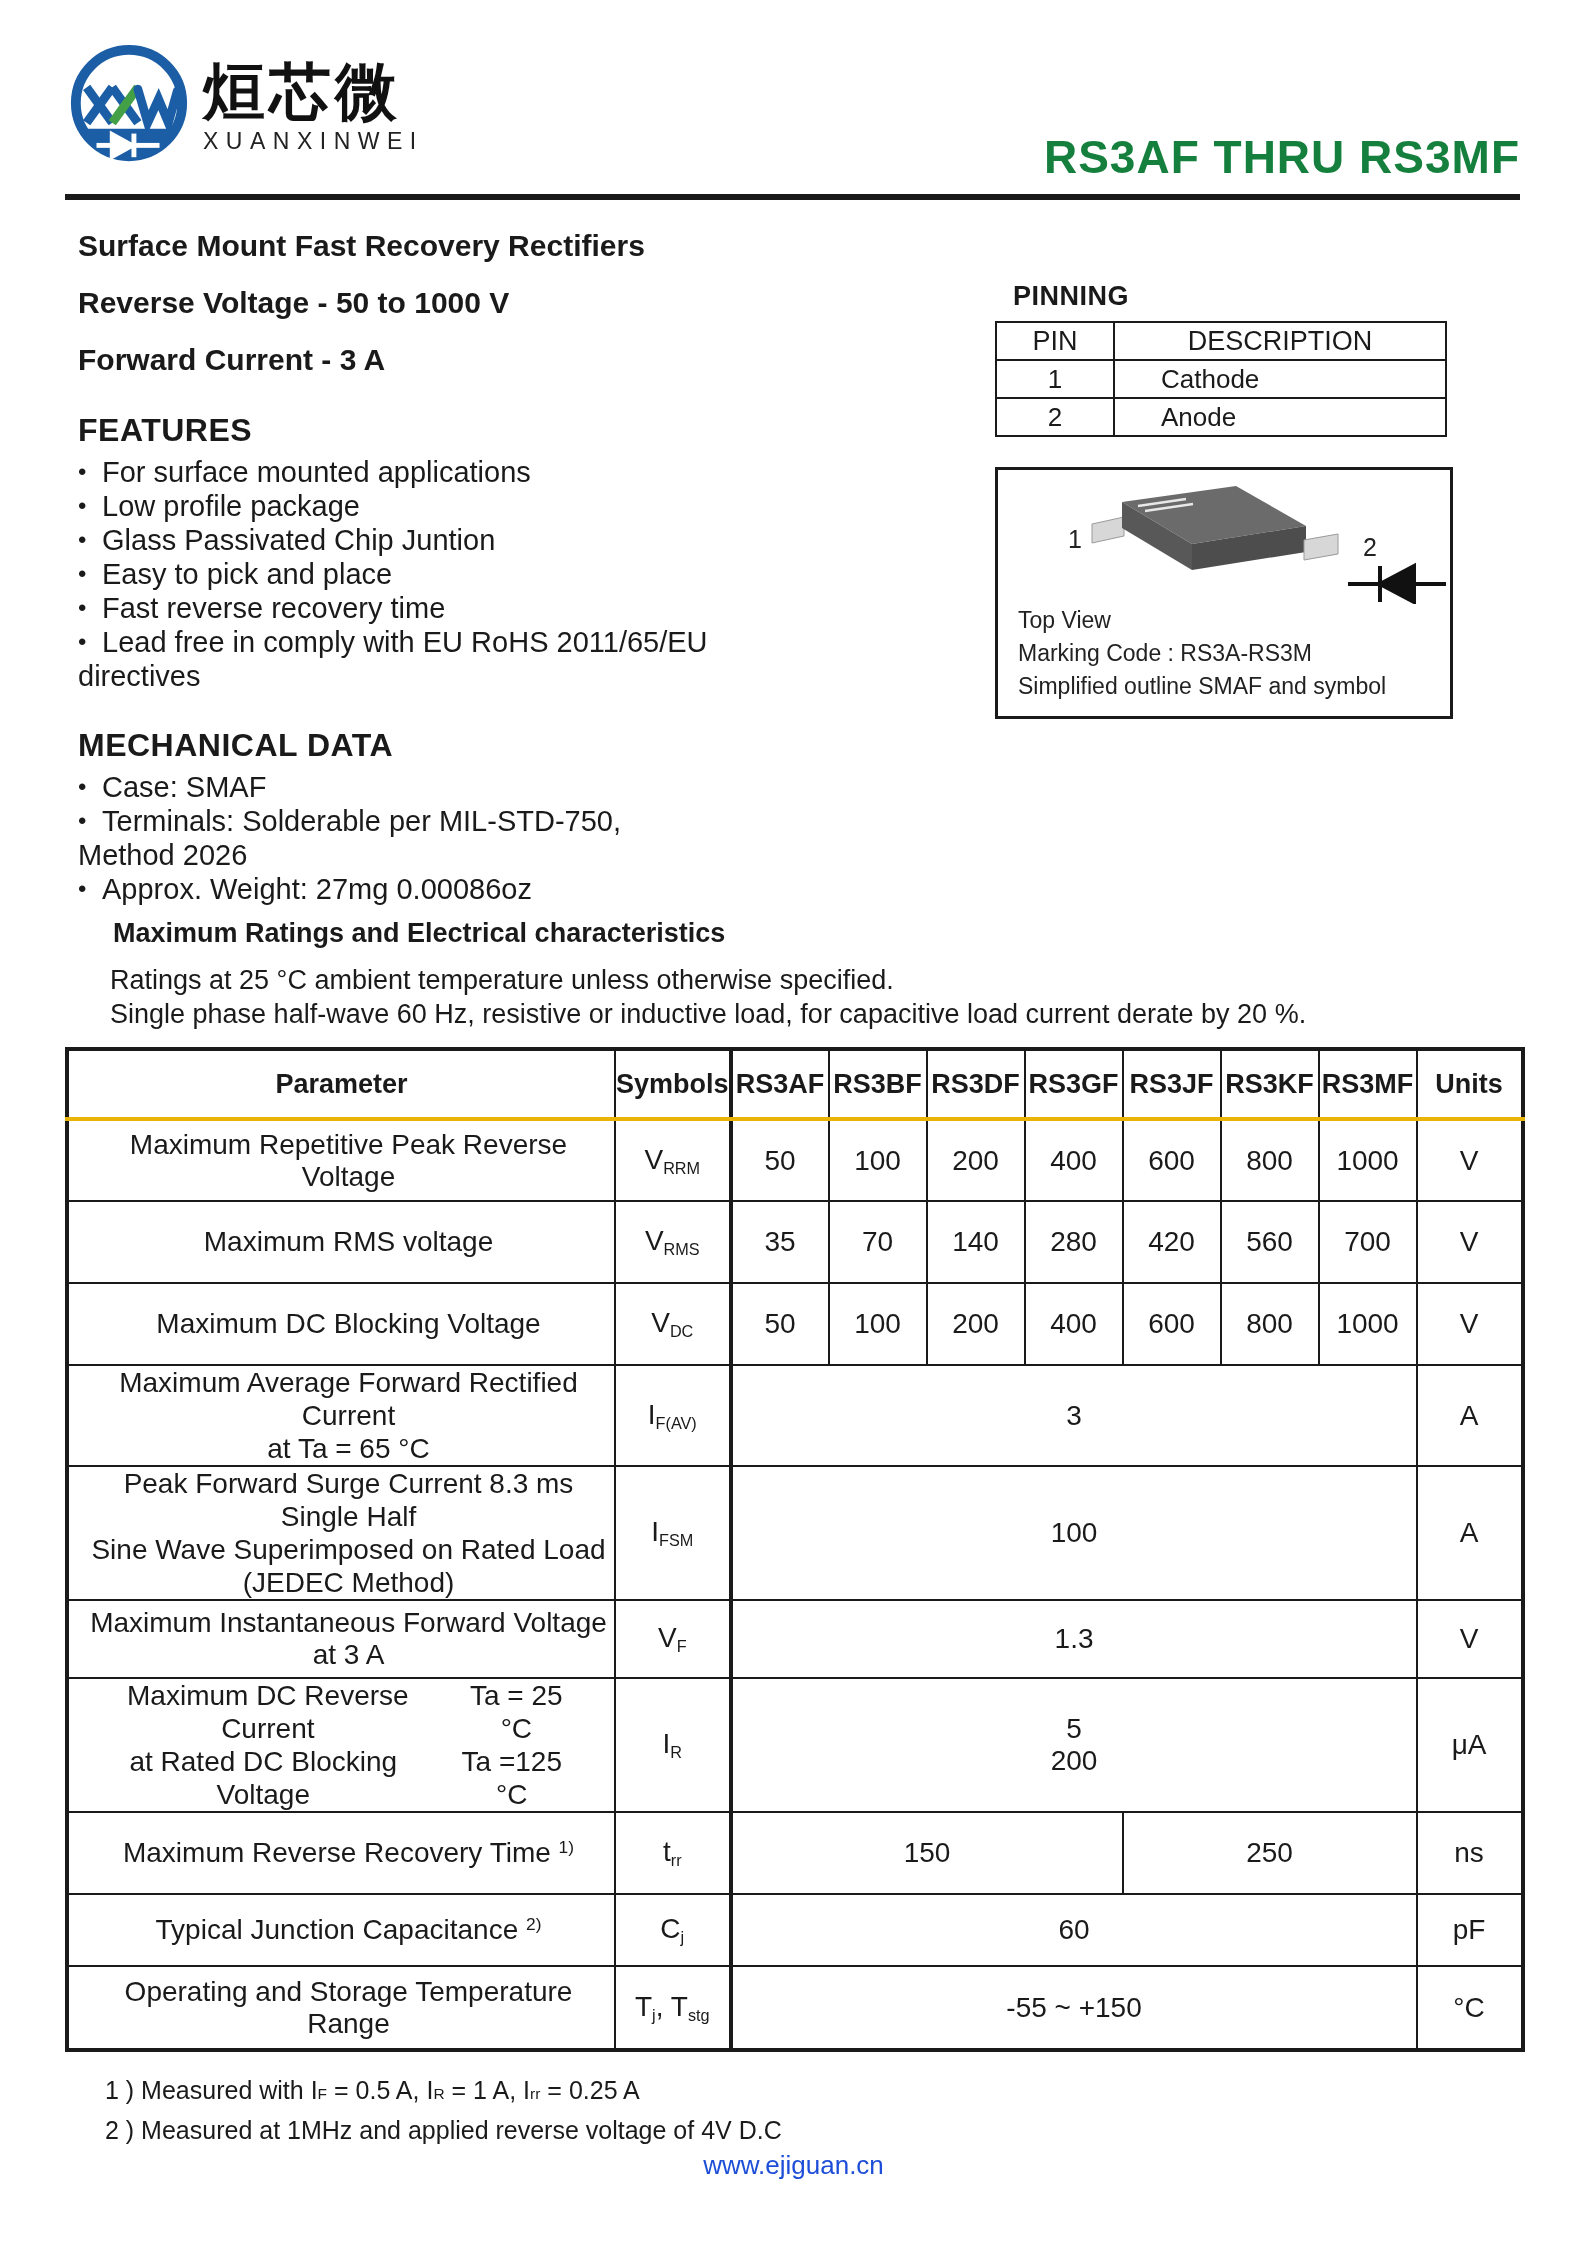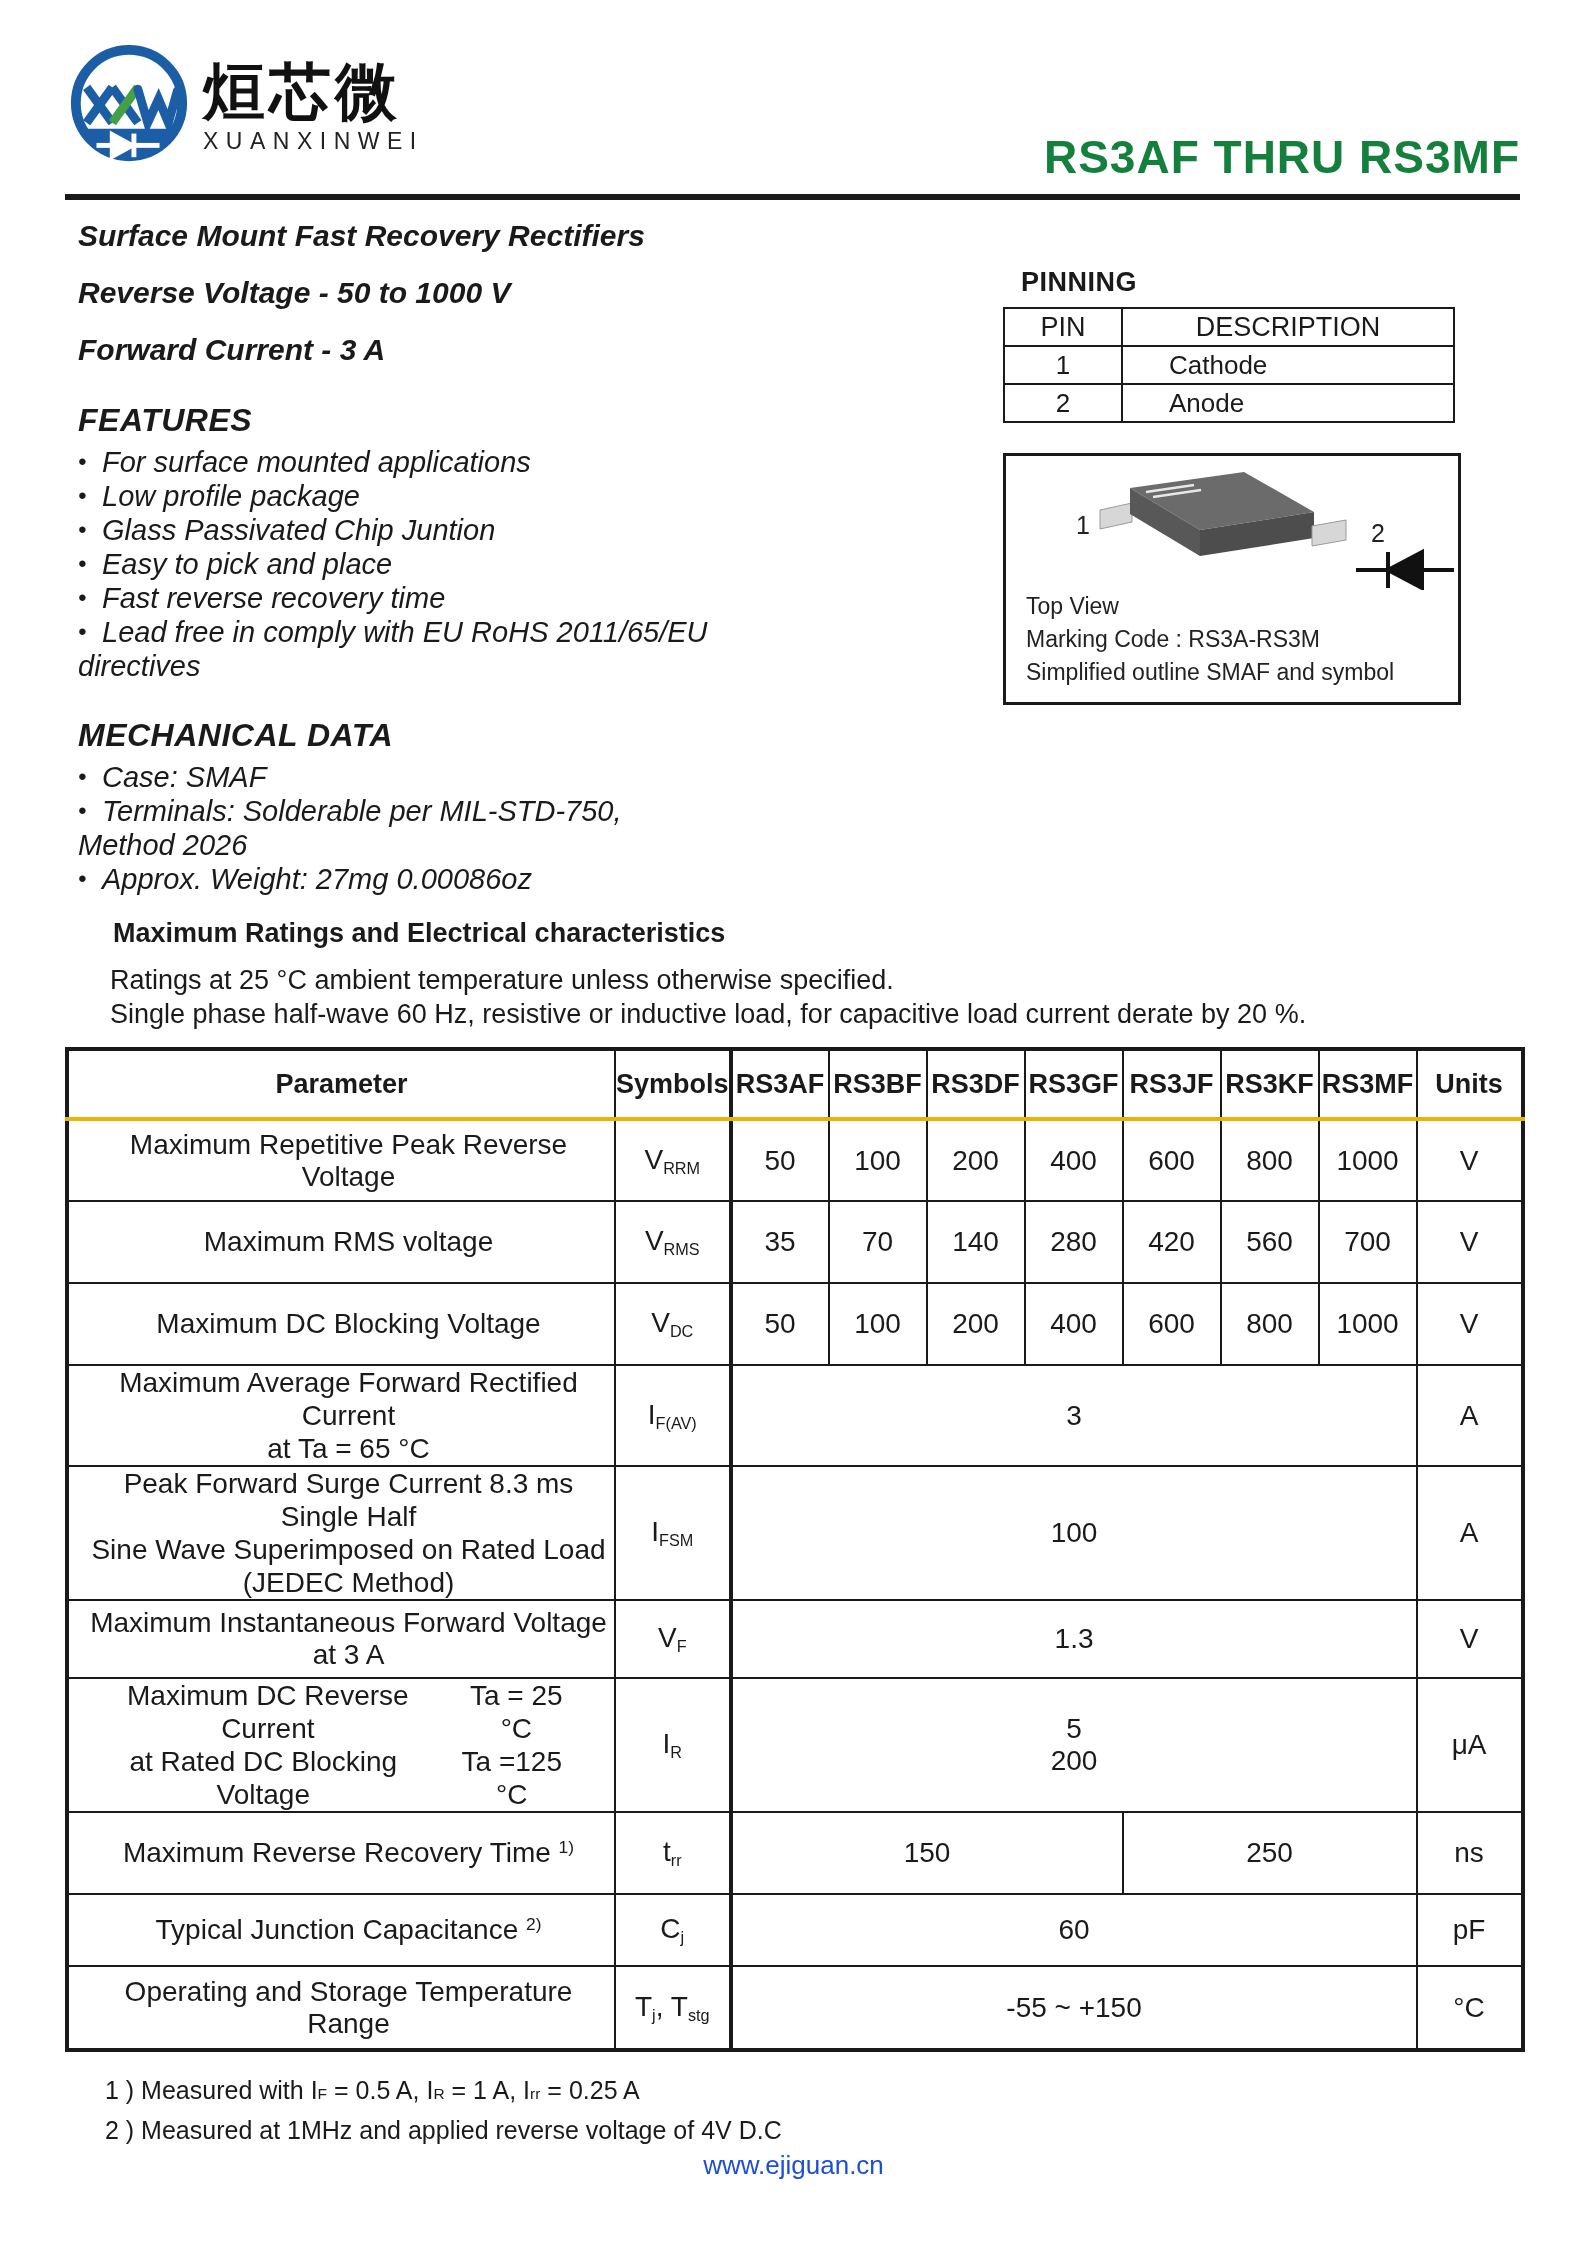--- a/index.html
+++ b/index.html
@@ -11,29 +11,29 @@
   .masthead { position:absolute; left:65px; right:67px; top:0; height:200px;
               border-bottom:6px solid #1a1a1a; }
   .logo { position:absolute; left:0; top:42px; display:flex; align-items:center; }
   .logo-icon { width:128px; height:128px; }
   .logo-text { margin-left:10px; margin-top:2px; }
   .logo-cn { font-size:62px; font-weight:bold; color:#111; letter-spacing:4px; line-height:64px; }
   .logo-en { font-size:23px; color:#222; letter-spacing:7.5px; margin-top:4px; font-weight:500; }
   .doc-title { position:absolute; right:0; bottom:10px; font-size:46px; font-weight:bold; color:#15803d; letter-spacing:1px; }
 
   
-  .left-col { position:absolute; left:78px; top:218px; width:640px;font-style:italic; }
+  .left-col { position:absolute; left:78px; top:228px; width:640px; }
   .intro-line { font-size:30px; font-weight:bold; line-height:36px; margin-bottom:21px; }
   .sec-head { font-size:32px; font-weight:bold; margin-top:34px; margin-bottom:6px; letter-spacing:0.5px; }
   .b-list { list-style:none; }
   .b-list li { font-size:29px; line-height:34px; color:#1a1a1a; }
   .blt { display:inline-block; width:24px; text-align:left; font-size:24px; vertical-align:2px; }
 
   
-  .right-col { position:absolute; left:995px; top:267px; width:458px;margin-left:8px; }
+  .right-col { position:absolute; left:995px; top:281px; width:458px; }
   .pin-head { font-size:27px; font-weight:bold; margin-left:18px; margin-bottom:9px; letter-spacing:0.5px; }
   .pin-table { width:452px; border-collapse:collapse; }
   .pin-table td { border:2.5px solid #1a1a1a; font-size:26px; height:38px; text-align:center; }
   .pin-table td.desc { text-align:left; padding-left:46px; }
 
   .pkg-box { margin-top:30px; width:458px; height:252px; border:3px solid #1a1a1a; padding:6px 0 0 20px; }
   .pkg-svg { width:430px; height:128px; display:block; }
   .pkg-cap { font-size:23px; line-height:33px; color:#222; }
 
   

